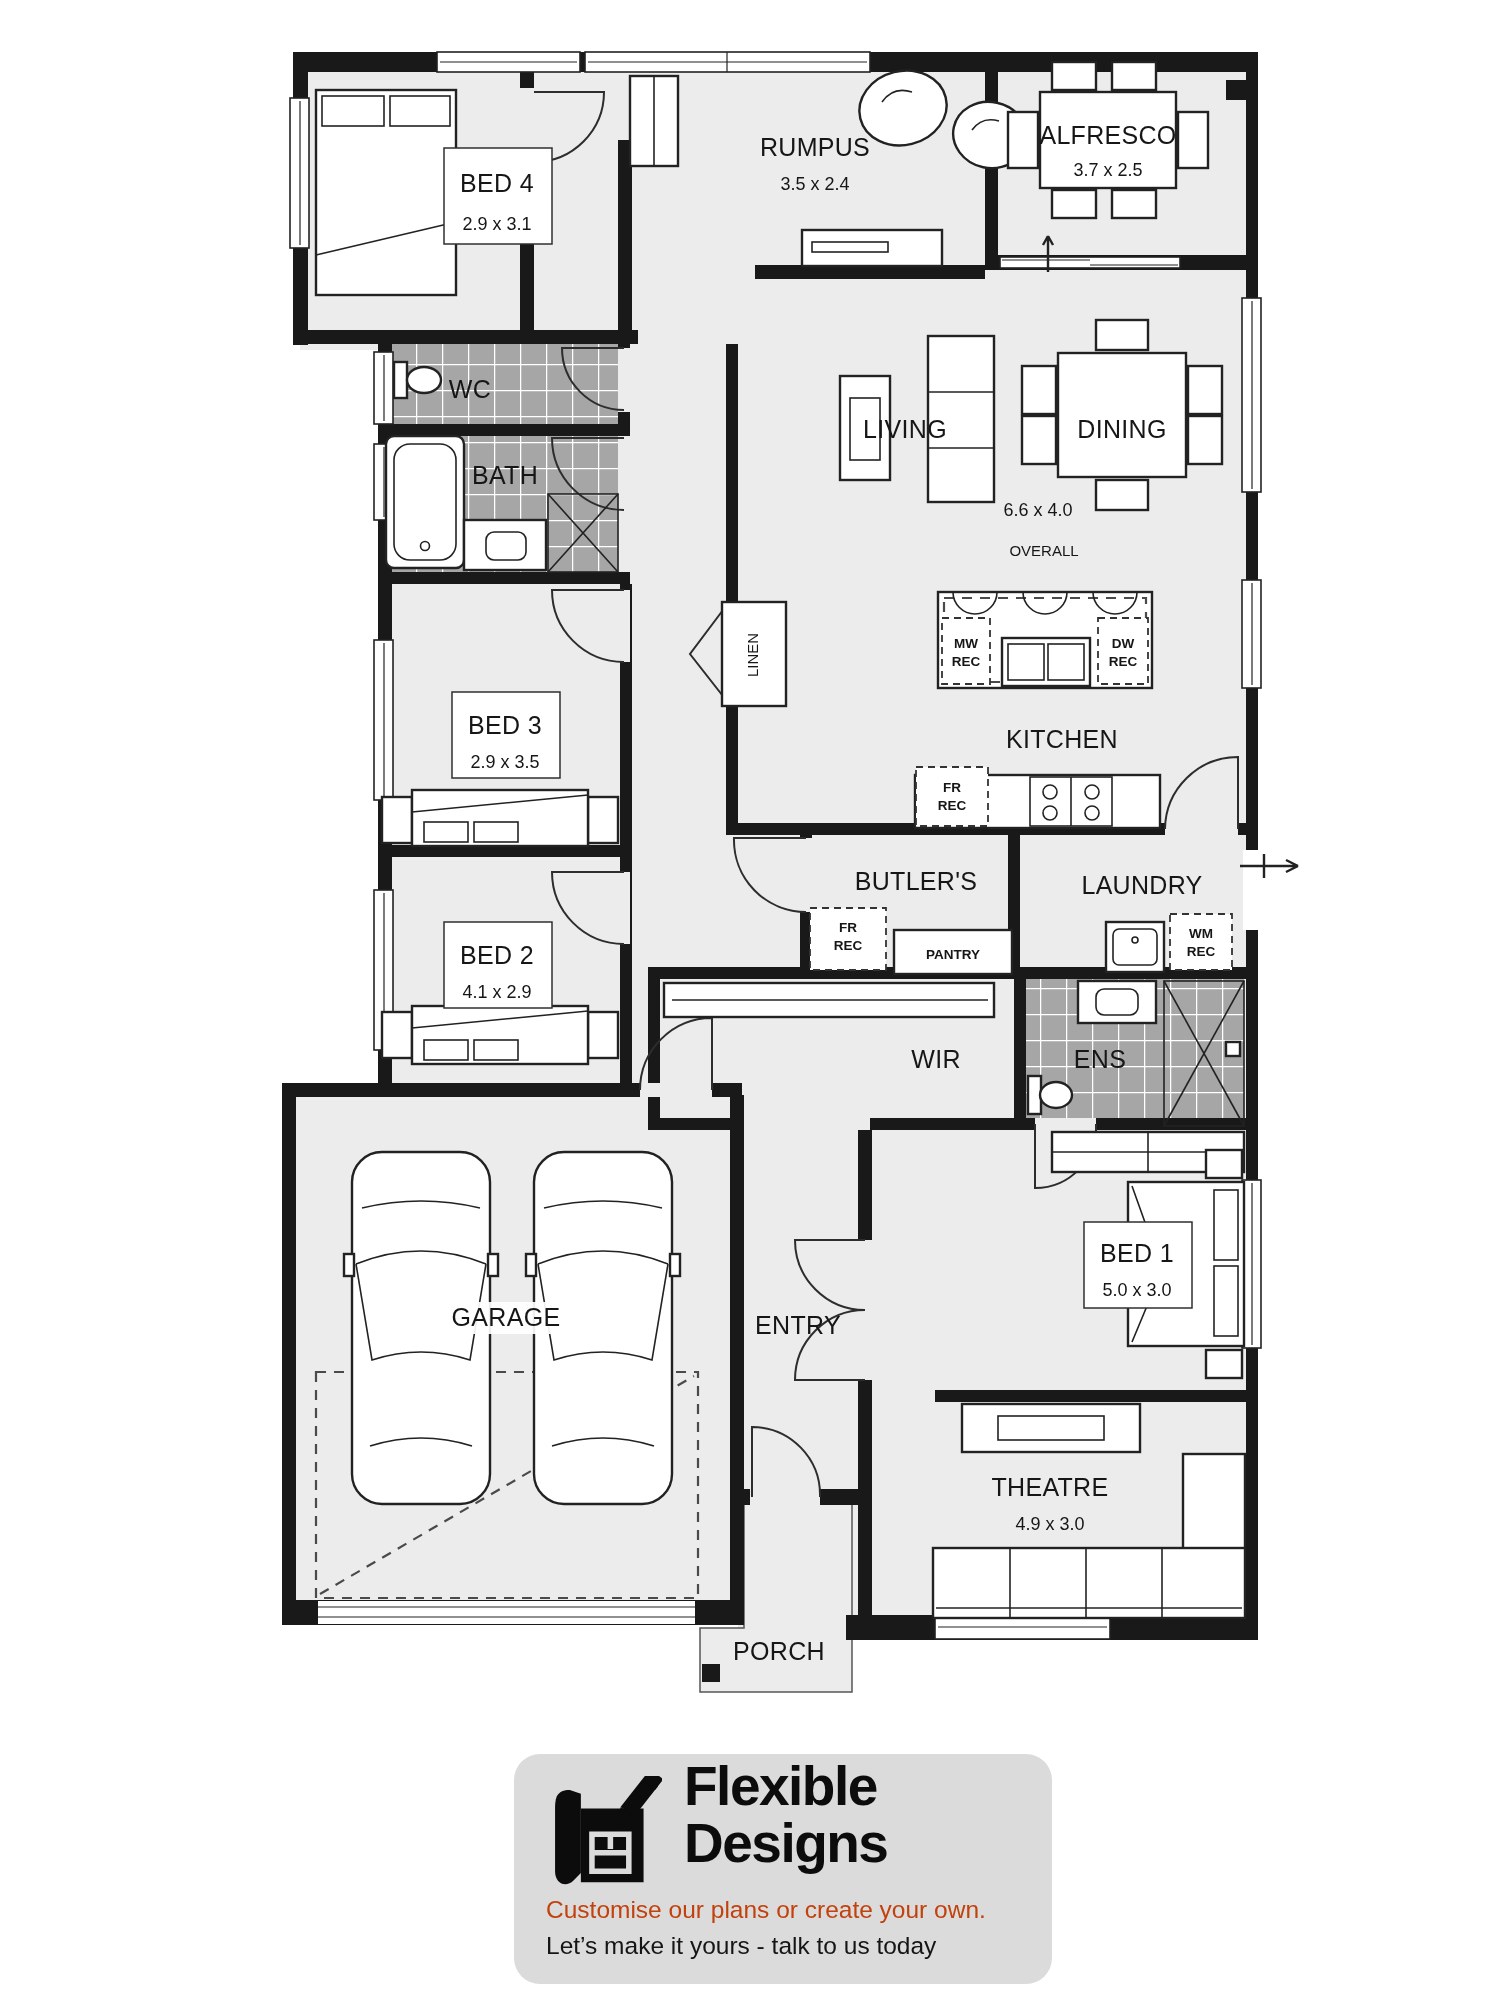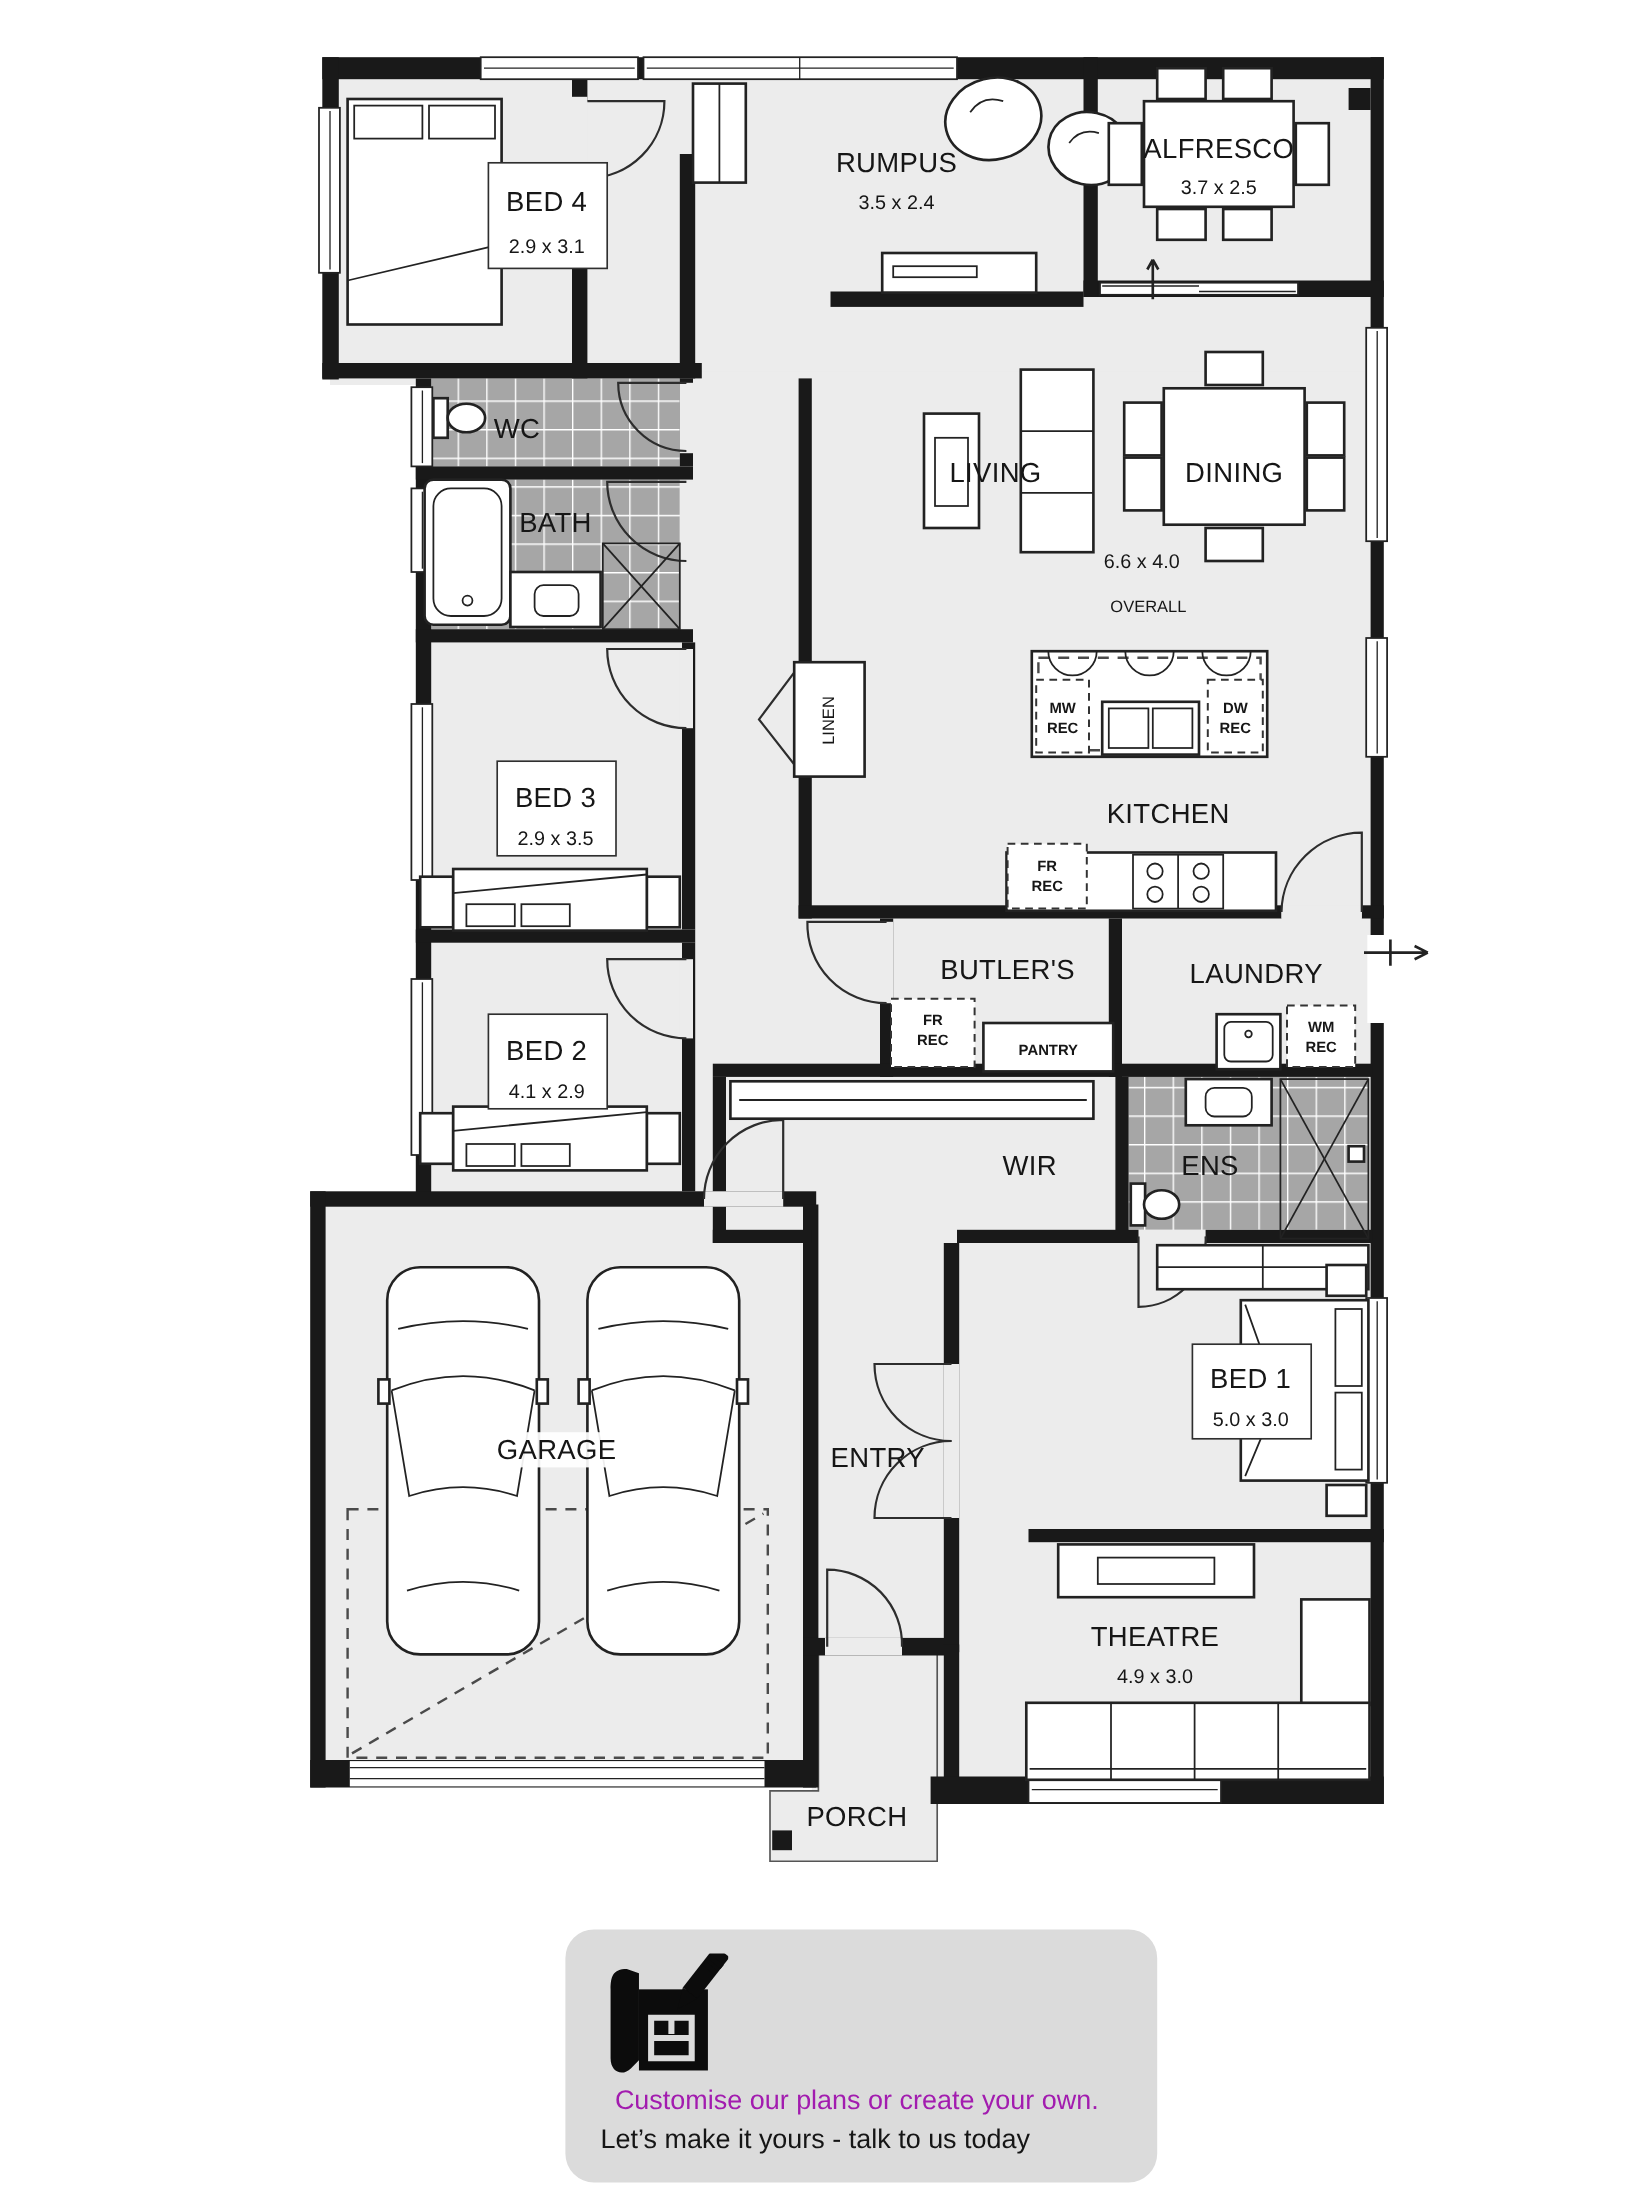--- a/index.html
+++ b/index.html
@@ -22,21 +22,21 @@
   .rlabel{font-size:25px;text-anchor:middle;letter-spacing:.3px}
   .dlabel{font-size:18px;text-anchor:middle}
   .slabel{font-size:13.5px;font-weight:700;text-anchor:middle}
   .xslabel{font-size:15px;text-anchor:middle}
   .arrow{stroke:#222;stroke-width:2.4;fill:none}
   .badge{position:absolute;left:514px;top:1754px;width:538px;height:230px;
          background:#dbdbdb;border-radius:26px}
   .badge-icon{position:absolute;left:30px;top:22px}
   .badge-title{position:absolute;left:170px;top:4px;font-size:55px;font-weight:700;
                line-height:1.04;letter-spacing:-1.5px;color:#0c0c0c}
-  .badge-tag1{position:absolute;left:45px;top:142px;font-size:24.5px;color:#a21caf}
+  .badge-tag1{position:absolute;left:32px;top:142px;font-size:24.5px;color:#c2410c}
   .badge-tag2{position:absolute;left:32px;top:178px;font-size:24.5px;color:#151515}
   .badge-tag2 b{font-weight:400}
 </style>
 </head>
 <body>
 
 <div class="canvas">
 <svg width="1500" height="1750" viewBox="0 0 1500 1750">
   <defs>
     <pattern id="tile" width="26" height="26" patternUnits="userSpaceOnUse">
@@ -451,16 +451,20 @@
       <path d="M14 6 C7 6 6 10 6 16 V50 C6 57 12 59 16 55 L20 51 V8 Z" fill="#0c0c0c"></path>
       <rect x="20" y="16" width="34" height="40" fill="#0c0c0c"></rect>
       <path d="M26 30 H46 V50 H26 Z M36 30 V38 M26 40 H46" stroke="#dbdbdb" stroke-width="3" fill="none"></path>
       <g transform="rotate(38 46 16)">
             <rect x="42" y="-8" width="9" height="26" fill="#0c0c0c"></rect>
             <polygon points="42,18 51,18 46.5,28" fill="#0c0c0c"></polygon>
           </g>
       <path d="M52 3 L58 8 M55 0 L61 5" stroke="#0c0c0c" stroke-width="2.5"></path>
     </svg>
   </div>
+  <div class="badge-title">
+    <div>Flexible</div>
+    <div>Designs</div>
+  </div>
   <div class="badge-tag1">Customise our plans or create your own.</div>
   <div class="badge-tag2"><span>Let’s make it yours - </span><b>talk to us today</b></div>
 </div>
 </div>
 
 </body></html>

